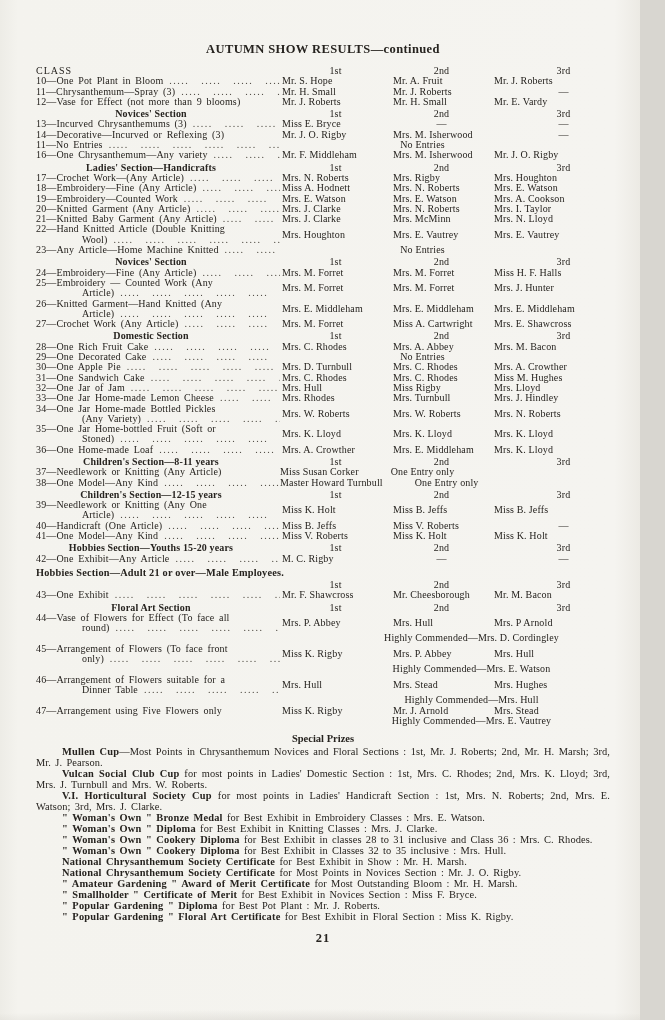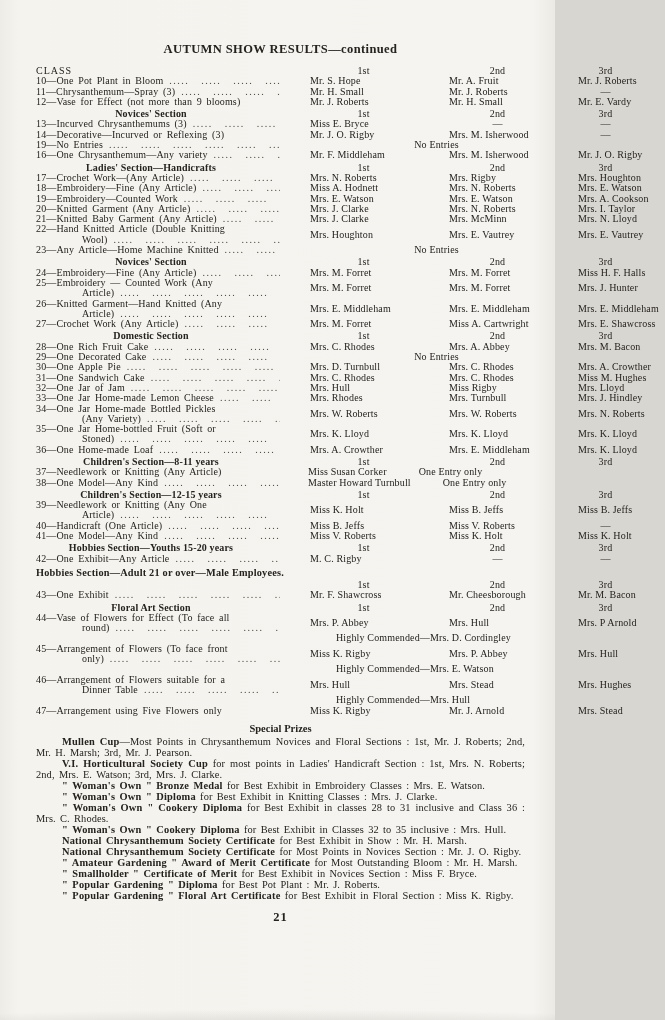--- a/index.html
+++ b/index.html
@@ -1,48 +1,48 @@
 <!DOCTYPE html>
 <html><head>
 <meta charset="utf-8">
 <style>
   html,body{margin:0;padding:0;}
   body{width:665px;height:1020px;overflow:hidden;background:#d8d6d0;}
   .page{
-    position:relative;width:555px;height:1020px;box-sizing:border-box;
+    position:relative;width:640px;height:1020px;box-sizing:border-box;
     background:
       radial-gradient(120% 30px at 50% 101%, rgba(120,115,105,.25), rgba(120,115,105,0) 70%),
       linear-gradient(90deg,#edece6 0,#f4f3ee 18px,#f5f4f0 96%,#eceae4 100%),
       #f5f4f0;
     font-family:"Liberation Serif","DejaVu Serif",serif;
     color:#26231f;
   }
   .content{padding:42px 30px 0 36px;}
   .title{text-align:center;font-weight:bold;font-size:12.5px;letter-spacing:.4px;margin:0 0 9px 0;}
   
   .tbl{width:599px;}
   .trow{display:grid;grid-template-columns:244px 111px 101px 1fr;align-items:center;
-        font-size:10px;line-height:10.3px;letter-spacing:.15px;gap:28px;}
+        font-size:10px;line-height:10.3px;letter-spacing:.15px;}
   .trow.hdr{margin-top:2px;}
   .class-hd{letter-spacing:1px;font-size:10px;}
   .sec-head{font-weight:bold;text-align:center;padding-right:14px;font-size:10px;}
   .full-head{font-weight:bold;font-size:10.3px;line-height:11px;margin-top:3px;letter-spacing:.2px;}
   .col-hd{text-align:center;font-size:10px;}
   .lbl{overflow:hidden;}
   .lline{white-space:nowrap;word-spacing:2px;}
   .lline.cont{padding-left:46px;}
   .lline.dots::after{
     content:"\00a0.....\00a0\00a0.....\00a0\00a0.....\00a0\00a0.....\00a0\00a0.....\00a0\00a0.....\00a0\00a0.....\00a0\00a0.....";
     letter-spacing:1.5px;color:#4a463f;
   }
   .wcell{padding-left:2px;white-space:nowrap;}
   .wcell.dash{text-align:center;padding-left:0;color:#33302b;}
   .cnote{grid-column:2/5;text-align:center;padding-right:70px;white-space:nowrap;}
   .pairc{grid-column:2/5;display:flex;gap:32px;white-space:nowrap;}
-  .hc{grid-column:2/5;padding-left:28px;white-space:nowrap;}
+  .hc{grid-column:2/5;text-align:center;padding-left:28px;white-space:nowrap;}
   
   .sp-head{text-align:center;font-weight:bold;font-size:10.5px;margin:7px 0 2px 0;}
   .sp-item{margin:0;font-size:10.4px;line-height:11px;text-align:justify;text-indent:26px;
            word-spacing:1.6px;letter-spacing:.1px;}
   .sp-item b{letter-spacing:.2px;}
   .pageno{text-align:center;font-size:12.5px;font-weight:bold;letter-spacing:1px;margin-top:9px;}
 </style>
 </head>
 <body>
 
@@ -97,21 +97,21 @@
         <div class="trow">
           <div class="lbl">
             <div class="lline">14—Decorative—Incurved or Reflexing (3)</div>
           </div>
           <div class="wcell">Mr. J. O. Rigby</div>
           <div class="wcell">Mrs. M. Isherwood</div>
           <div class="wcell dash">—</div>
         </div>
         <div class="trow">
           <div class="lbl">
-            <div class="lline dots">19—No Entries</div>
+            <div class="lline dots">11—No Entries</div>
           </div>
           <div class="cnote">No Entries</div>
         </div>
         <div class="trow">
           <div class="lbl">
             <div class="lline dots">16—One Chrysanthemum—Any variety</div>
           </div>
           <div class="wcell">Mr. F. Middleham</div>
           <div class="wcell">Mrs. M. Isherwood</div>
           <div class="wcell">Mr. J. O. Rigby</div>
@@ -424,25 +424,30 @@
           <div class="lbl"></div>
           <div class="hc">Highly Commended—Mrs. Hull</div>
         </div>
         <div class="trow">
           <div class="lbl">
             <div class="lline">47—Arrangement using Five Flowers only</div>
           </div>
           <div class="wcell">Miss K. Rigby</div>
           <div class="wcell">Mr. J. Arnold</div>
           <div class="wcell">Mrs. Stead</div>
+        </div>
+        <div class="trow">
+          <div class="lbl"></div>
+          <div class="hc">Highly Commended—Mrs. E. Vautrey</div>
         </div>
       </div>
     <div class="sp-head">Special Prizes</div>
     <div class="sp">
         <p class="sp-item"><b>Mullen Cup</b>—Most Points in Chrysanthemum Novices and Floral Sections : 1st, Mr. J. Roberts; 2nd, Mr. H. Marsh; 3rd, Mr. J. Pearson.</p>
+        <p class="sp-item"><b>Vulcan Social Club Cup</b> for most points in Ladies' Domestic Section : 1st, Mrs. C. Rhodes; 2nd, Mrs. K. Lloyd; 3rd, Mrs. J. Turnbull and Mrs. W. Roberts.</p>
         <p class="sp-item"><b>V.I. Horticultural Society Cup</b> for most points in Ladies' Handicraft Section : 1st, Mrs. N. Roberts; 2nd, Mrs. E. Watson; 3rd, Mrs. J. Clarke.</p>
         <p class="sp-item"><b>" Woman's Own " Bronze Medal</b> for Best Exhibit in Embroidery Classes : Mrs. E. Watson.</p>
         <p class="sp-item"><b>" Woman's Own " Diploma</b> for Best Exhibit in Knitting Classes : Mrs. J. Clarke.</p>
         <p class="sp-item"><b>" Woman's Own " Cookery Diploma</b> for Best Exhibit in classes 28 to 31 inclusive and Class 36 : Mrs. C. Rhodes.</p>
         <p class="sp-item"><b>" Woman's Own " Cookery Diploma</b> for Best Exhibit in Classes 32 to 35 inclusive : Mrs. Hull.</p>
         <p class="sp-item"><b>National Chrysanthemum Society Certificate</b> for Best Exhibit in Show : Mr. H. Marsh.</p>
         <p class="sp-item"><b>National Chrysanthemum Society Certificate</b> for Most Points in Novices Section : Mr. J. O. Rigby.</p>
         <p class="sp-item"><b>" Amateur Gardening " Award of Merit Certificate</b> for Most Outstanding Bloom : Mr. H. Marsh.</p>
         <p class="sp-item"><b>" Smallholder " Certificate of Merit</b> for Best Exhibit in Novices Section : Miss F. Bryce.</p>
         <p class="sp-item"><b>" Popular Gardening " Diploma</b> for Best Pot Plant : Mr. J. Roberts.</p>

